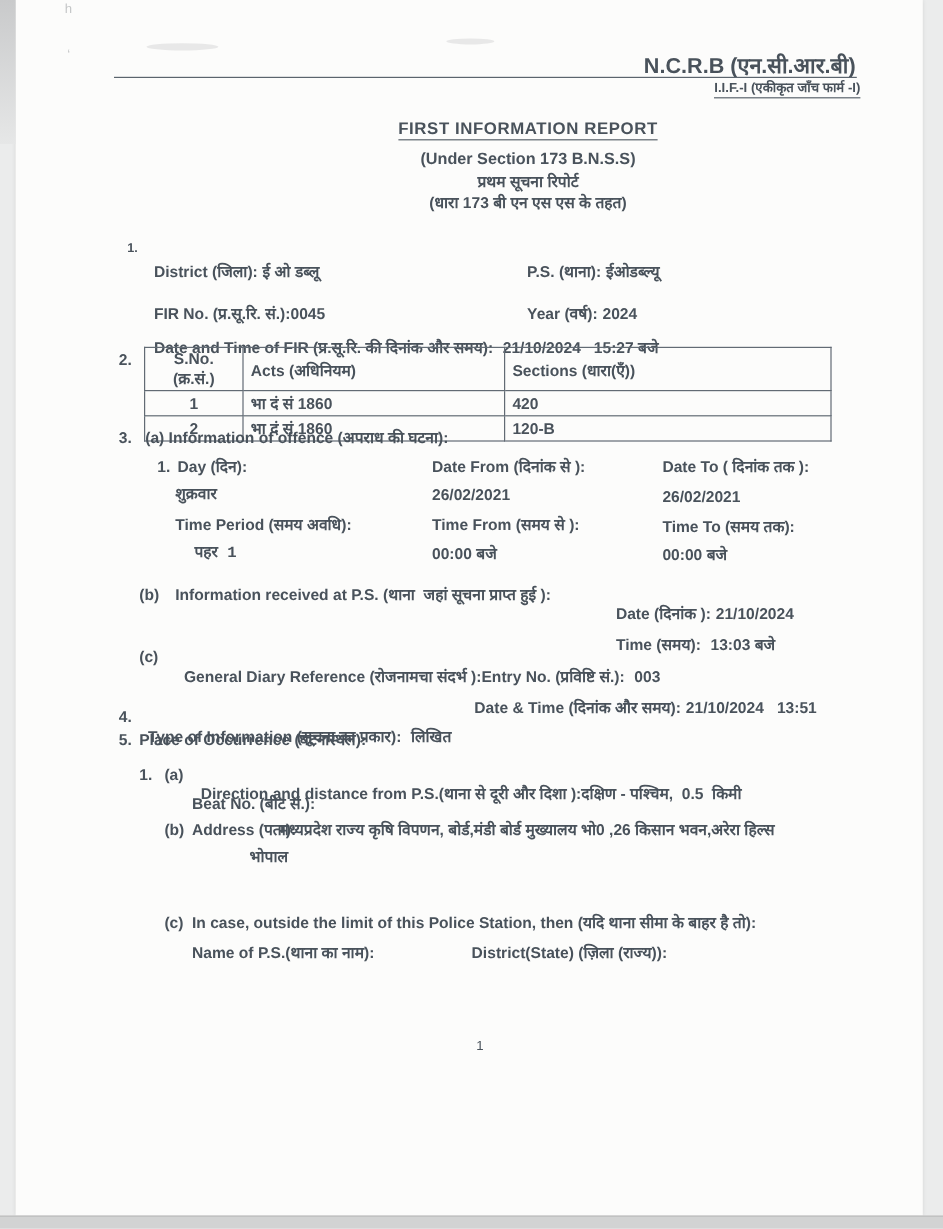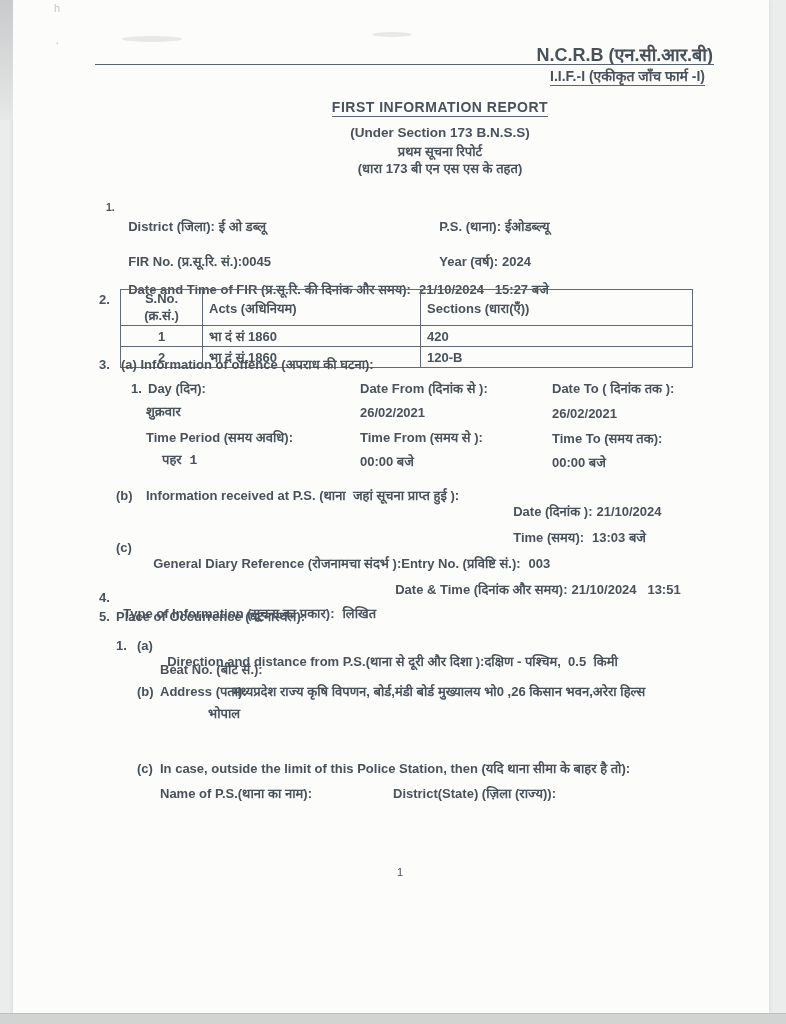--- a/index.html
+++ b/index.html
@@ -63,21 +63,21 @@
 <div class="corner-shade"></div>
 <div class="bottom-strip"></div>
 
 <span class="penmark" style="left:54px; top:2px;">h</span>
 <span class="penmark" style="left:56px; top:40px;">ʻ</span>
 <div class="smudge" style="left:122px; top:36px; width:60px; height:6px;"></div>
 <div class="smudge" style="left:372px; top:32px; width:40px; height:5px;"></div>
 
 <div class="t right" style="left:420px; top:44px; width:293px; font-size:18px;">N.C.R.B (एन.सी.आर.बी)</div>
 <div class="hairline" style="left:95px; top:64px; width:619px;"></div>
-<div class="t right" style="left:388px; top:68px; width:317px; font-size:14px;"><span class="u">I.I.F.-I (एकीकृत जाँच फार्म -I)</span></div>
+<div class="t right" style="left:400px; top:68px; width:317px; font-size:11px;"><span class="u">I.I.F.-I (एकीकृत जाँच फार्म -I)</span></div>
 
 <div class="t center" style="left:240px; top:99px; width:400px; font-size:14px;"><span class="u" style="letter-spacing:.5px;">FIRST INFORMATION REPORT</span></div>
 <div class="t center" style="left:240px; top:125px; width:400px; font-size:13.5px;">(Under Section 173 B.N.S.S)</div>
 <div class="t center" style="left:240px; top:144px; width:400px;">प्रथम सूचना रिपोर्ट</div>
 <div class="t center" style="left:240px; top:161px; width:400px;">(धारा 173 बी एन एस एस के तहत)</div>
 
 <span class="t sup" style="left:106px; top:201px;">1.</span>
 <div class="t" style="left:121px; top:203px;">
   <span>District (जिला):</span><span class="gap4">ई ओ डब्लू</span>
 </div>

